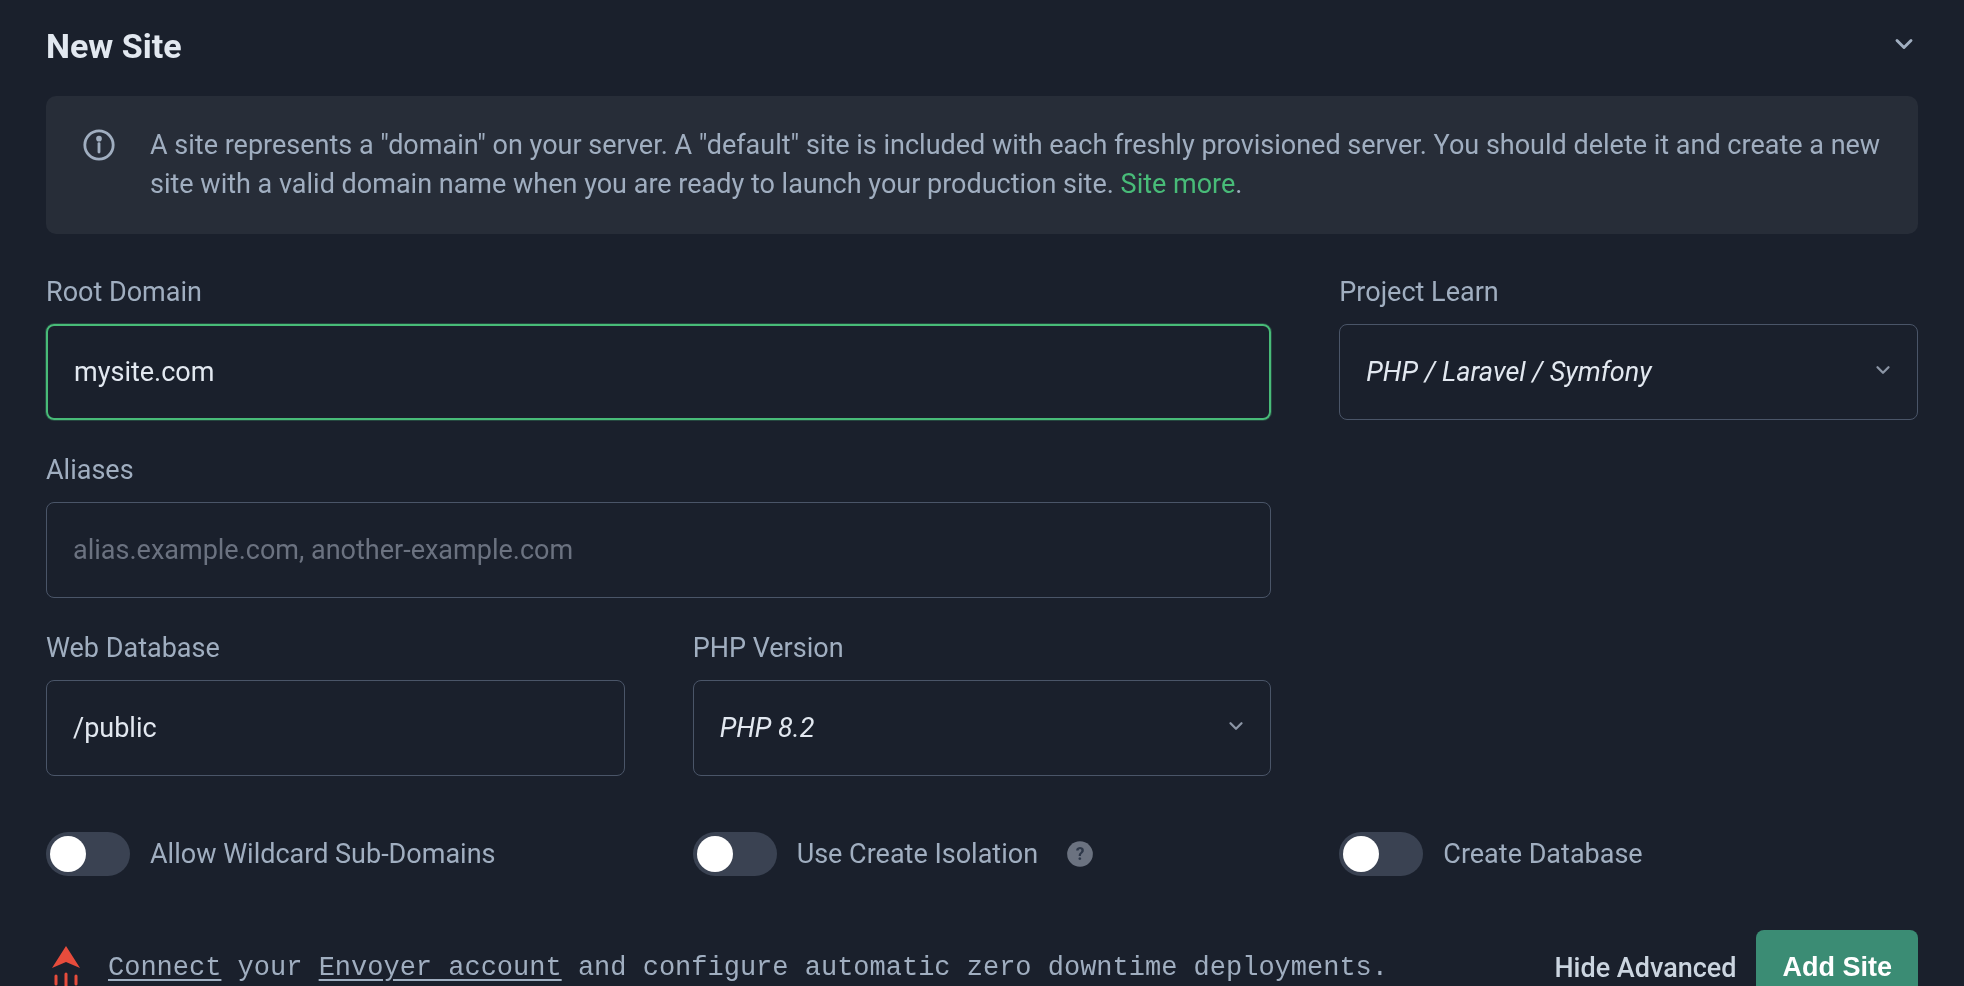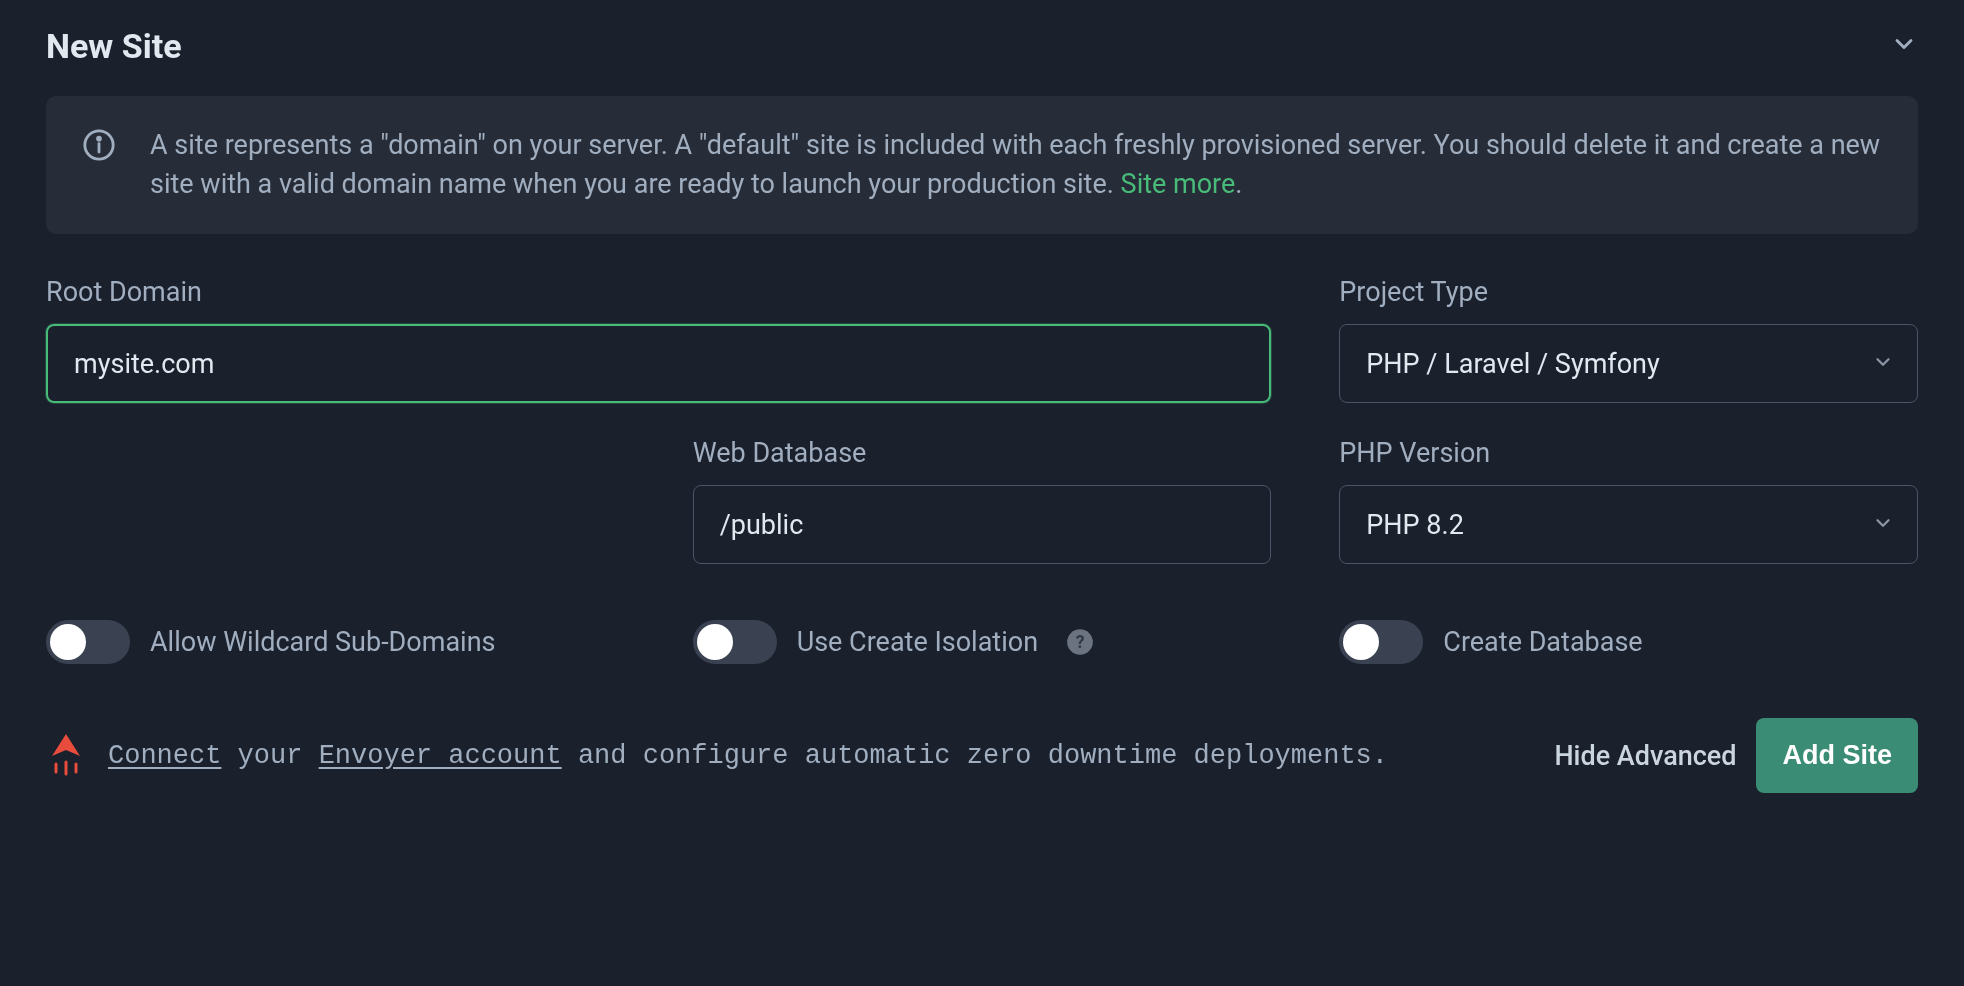--- a/index.html
+++ b/index.html
@@ -61,33 +61,33 @@
     font-size: 27px;
     color: #a0aec0;
     margin-bottom: 16px;
     display: block;
   }
   .input, .select {
     width: 100%;
     background: transparent;
     border: 1px solid #4a5568;
     border-radius: 8px;
-    height: 79px;
+    height: 96px;
     padding: 0 26px;
     font-size: 27px;
     color: #e2e8f0;
     outline: none;
     font-family: inherit;
   }
   .input::placeholder { color: #6b7280; }
   .input.focused {
     border: 2px solid #48bb78;
     box-shadow: 0 0 0 1px rgba(72,187,120,0.25);
   }
-  .select-wrap { position: relative; }
+  .select-wrap { position: relative; font-style: italic; }
   .select-caret {
     position: absolute;
     right: 24px;
     top: 50%;
     transform: translateY(-50%);
     color: #8b95a5;
     pointer-events: none;
   }
   .toggles-row {
     display: grid;
@@ -204,33 +204,37 @@
   </div>
 
   <div class="form-area">
 
     <div class="span-2">
       <label class="label">Root Domain</label>
       <input class="input focused" type="text" value="mysite.com" style="">
     </div>
 
     <div class="span-1">
-      <label class="label">Project Type</label>
+      <label class="label">Project Learn</label>
       <div class="select-wrap">
         <div class="input" style="display:flex;align-items:center;">
           <span>PHP / Laravel / Symfony</span>
         </div>
         <span class="select-caret">
           <svg width="22" height="22" viewBox="0 0 24 24" fill="none" stroke="currentColor" stroke-width="2.5" stroke-linecap="round" stroke-linejoin="round">
               <polyline points="6 9 12 15 18 9"></polyline>
             </svg>
         </span>
       </div>
     </div>
 
+    <div class="span-2">
+      <label class="label">Aliases</label>
+      <input class="input" type="text" placeholder="alias.example.com, another-example.com" style="">
+    </div>
 
     <div class="span-1"></div>
 
     <div class="span-2">
       <div class="row-inner">
         <div>
           <label class="label">Web Database</label>
           <input class="input" type="text" value="/public" style="">
         </div>
         <div>

